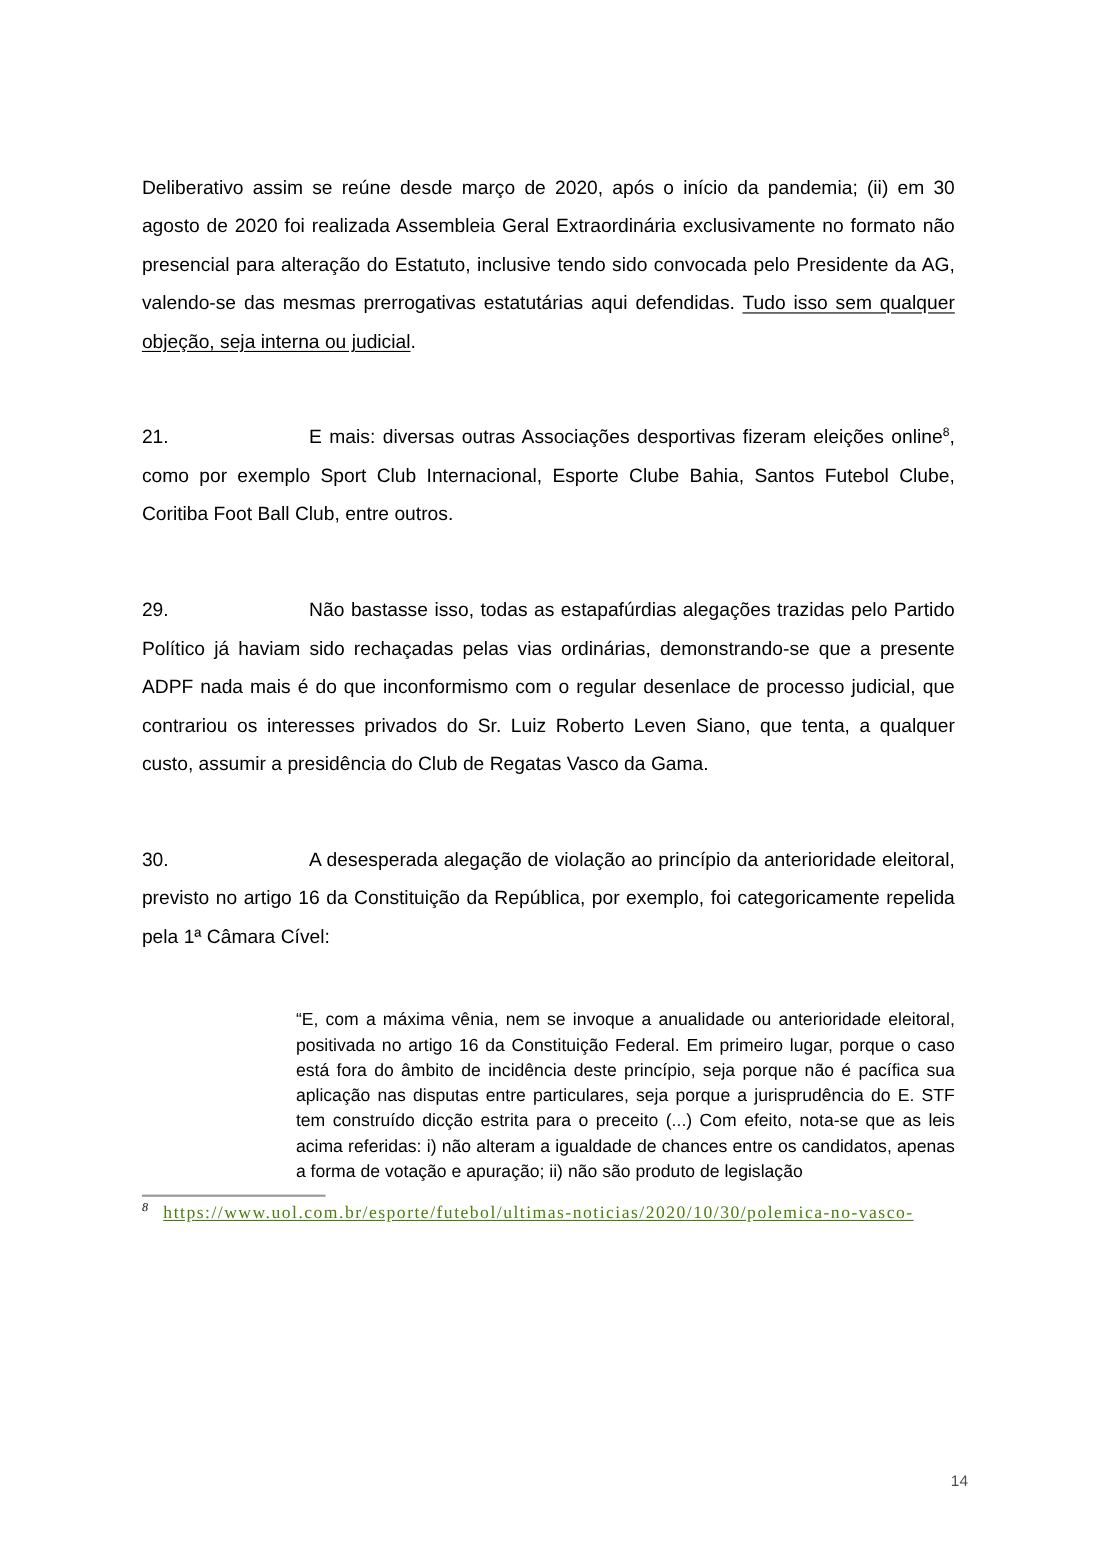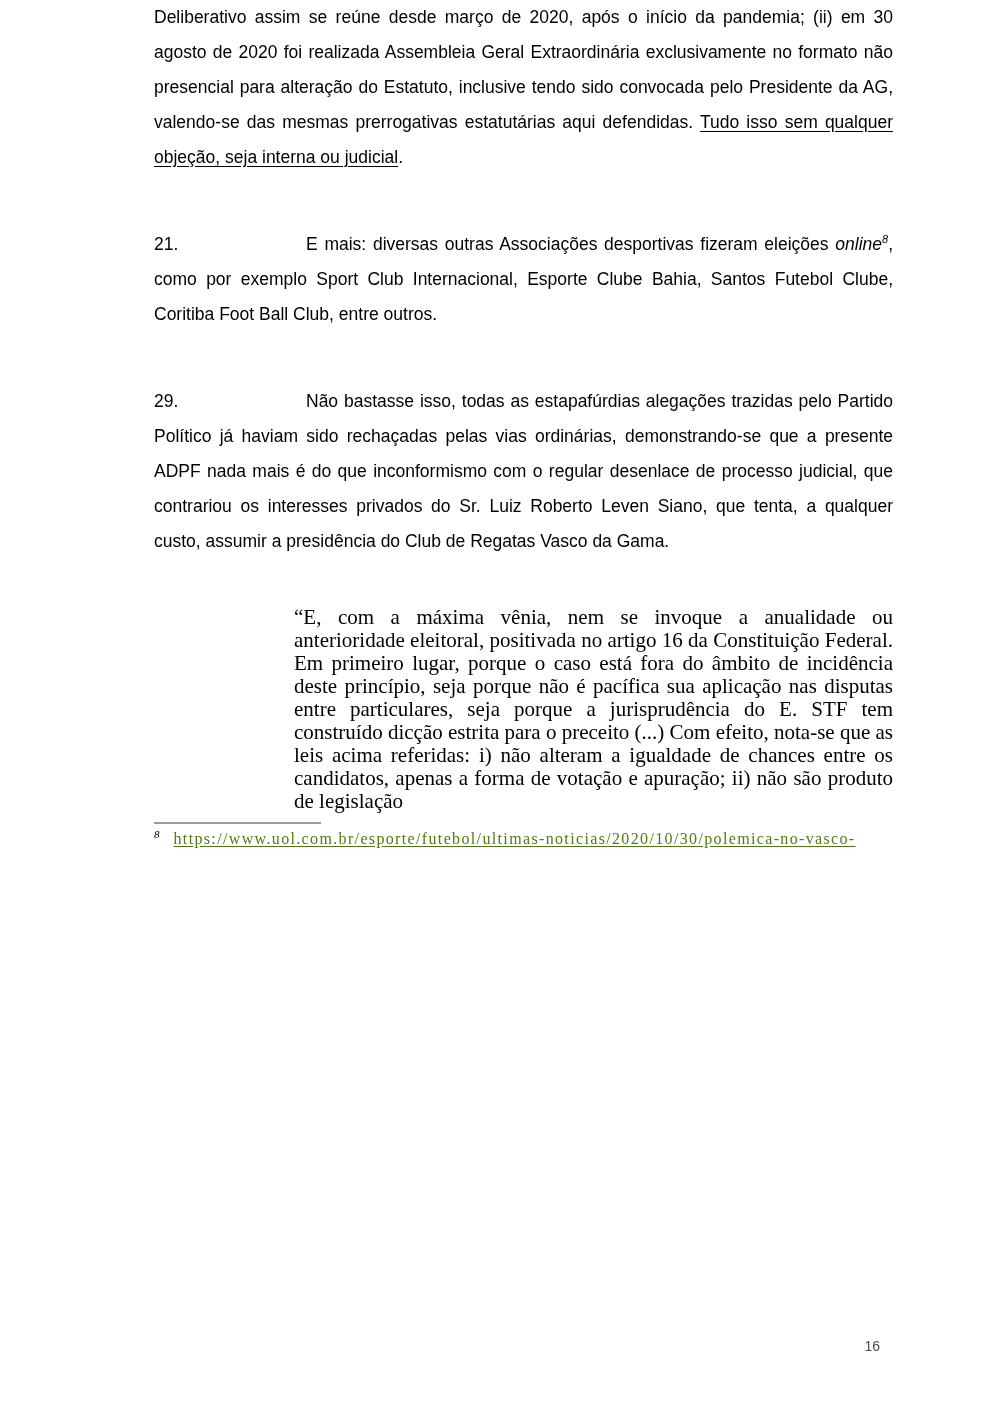--- a/index.html
+++ b/index.html
@@ -8,50 +8,50 @@
     width: 1000px;
     height: 1415px;
     margin: 0 auto;
     background: #ffffff;
     font-family: "Liberation Sans", sans-serif;
     color: #000000;
     overflow: hidden;
   }
   .content {
     position: absolute;
-    left: 154px;
+    left: 129px;
     top: 0;
     width: 739px;
+    padding-top: 153px;
     box-sizing: content-box;
   }
   .para {
     font-size: 17.5px;
     line-height: 35px;
     text-align: justify;
     margin: 0;
   }
   .para + .para { margin-top: 52px; }
   .para-num {
     display: inline-block;
     width: 152px;
   }
   .u { text-decoration: underline; text-underline-offset: 3px; }
-  .it { font-style: italic; }
+  .it { }
   .sup {
     font-size: 11px;
     vertical-align: super;
     line-height: 0;
   }
   .quote {
     margin: 47px 0 0 140px;
     width: 599px;
-    font-size: 21px;
+    font-size: 16px;
     line-height: 23px;
     text-align: justify;
-    font-family: Liberation Serif, serif;
   }
   .footnote-sep {
     margin-top: 9px;
     width: 167px;
     height: 0;
     border-top: 2px solid #9a9a9a;
   }
   .footnote {
     margin-top: 2px;
     font-family: "Liberation Serif", serif;
@@ -88,23 +88,24 @@
 
 <div class="page">
   <div class="content">
 
     <p class="para"><span>Deliberativo assim se reúne desde março de 2020, após o início da pandemia; (ii) em 30 agosto de 2020 foi realizada Assembleia Geral Extraordinária exclusivamente no formato não presencial para alteração do Estatuto, inclusive tendo sido convocada pelo Presidente da AG, valendo-se das mesmas prerrogativas estatutárias aqui defendidas. </span><span class="u">Tudo isso sem qualquer objeção, seja interna ou judicial</span><span>.</span></p>
 
     <p class="para"><span class="para-num">21.</span><span>E mais: diversas outras Associações desportivas fizeram eleições </span><span class="it">online</span><span class="it sup">8</span><span>, como por exemplo Sport Club Internacional, Esporte Clube Bahia, Santos Futebol Clube, Coritiba Foot Ball Club, entre outros.</span></p>
 
     <p class="para"><span class="para-num">29.</span><span>Não bastasse isso, todas as estapafúrdias alegações trazidas pelo Partido Político já haviam sido rechaçadas pelas vias ordinárias, demonstrando-se que a presente ADPF nada mais é do que inconformismo com o regular desenlace de processo judicial, que contrariou os interesses privados do Sr. Luiz Roberto Leven Siano, que tenta, a qualquer custo, assumir a presidência do Club de Regatas Vasco da Gama.</span></p>
 
+    <p class="para"><span class="para-num">30.</span><span>A desesperada alegação de violação ao princípio da anterioridade eleitoral, previsto no artigo 16 da Constituição da República, por exemplo, foi categoricamente repelida pela 1ª Câmara Cível:</span></p>
 
     <p class="quote"><span>“E, com a máxima vênia, nem se invoque a anualidade ou anterioridade eleitoral, positivada no artigo 16 da Constituição Federal. Em primeiro lugar, porque o caso está fora do âmbito de incidência deste princípio, seja porque não é pacífica sua aplicação nas disputas entre particulares, seja porque a jurisprudência do E. STF tem construído dicção estrita para o preceito (...) Com efeito, nota-se que as leis acima referidas: i) não alteram a igualdade de chances entre os candidatos, apenas a forma de votação e apuração; ii) não são produto de legislação</span></p>
 
     <div class="footnote-sep"></div>
 
     <div class="footnote"><span class="fn-marker">8</span><a><span class="fn-line1">https://www.uol.com.br/esporte/futebol/ultimas-noticias/2020/10/30/polemica-no-vasco-</span><br></a></div>
 
   </div>
 
-  <div class="page-number">16</div>
+  <div class="page-number">14</div>
 </div>
 
 </body></html>

